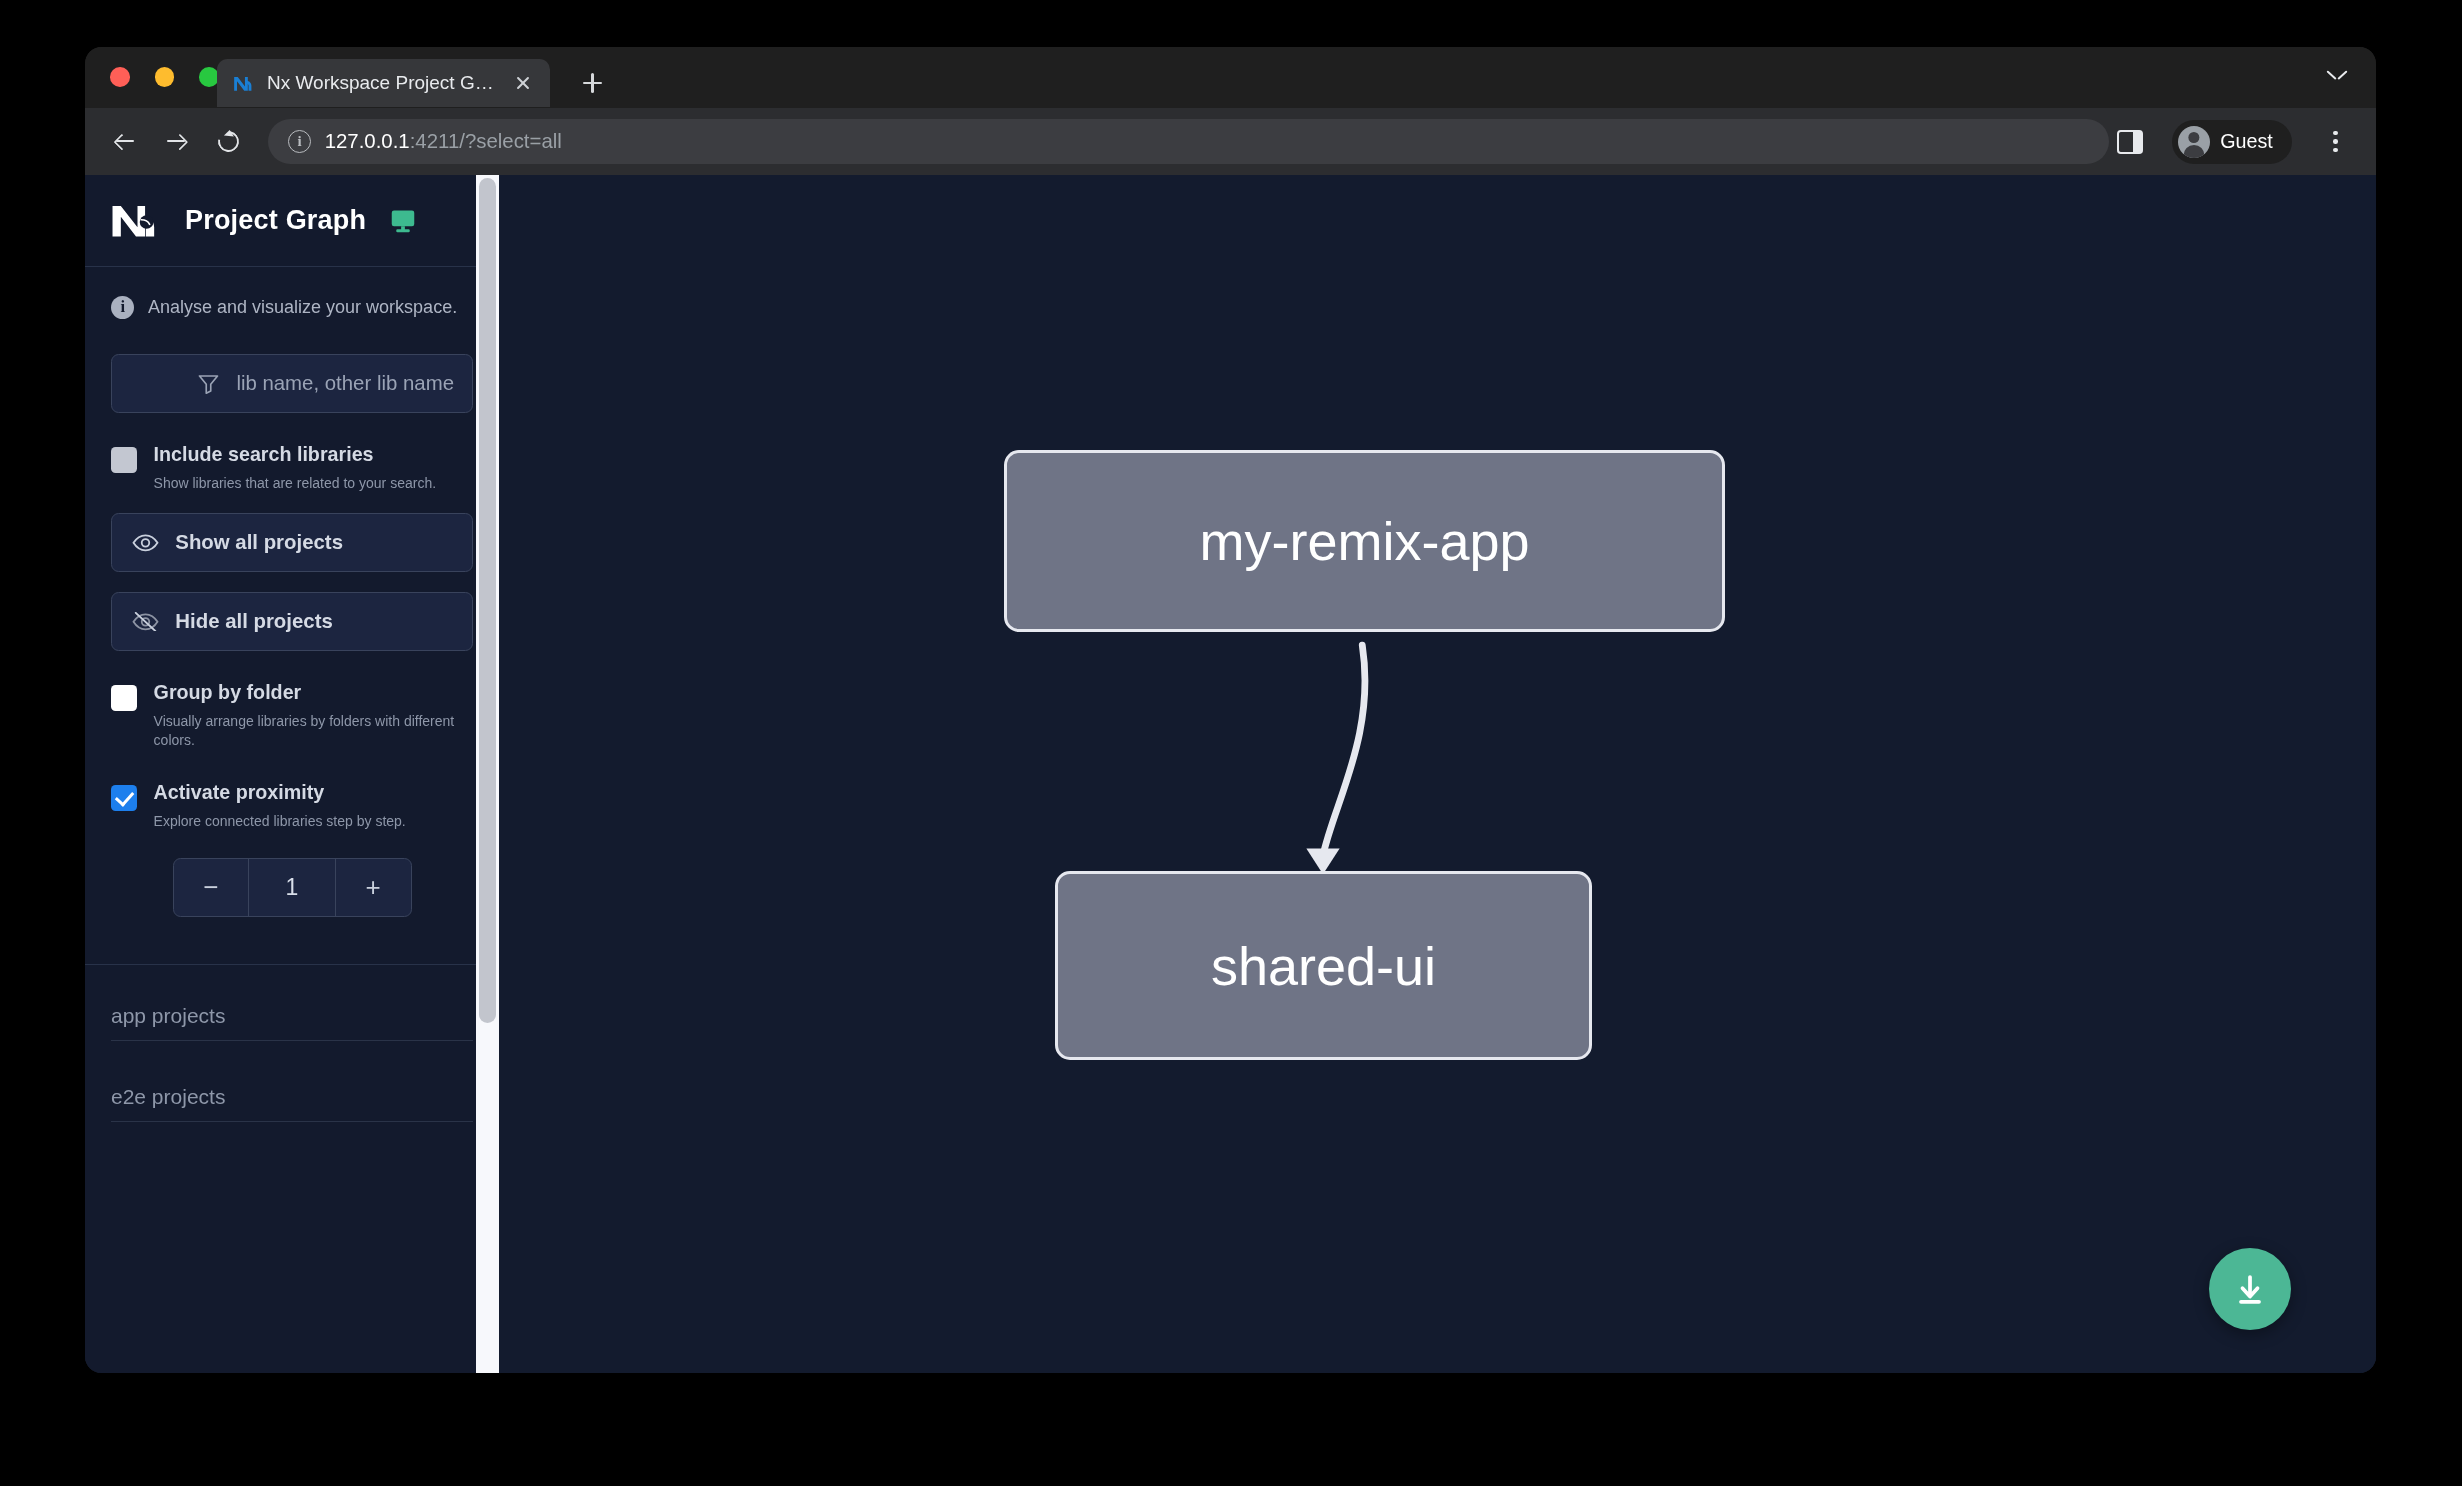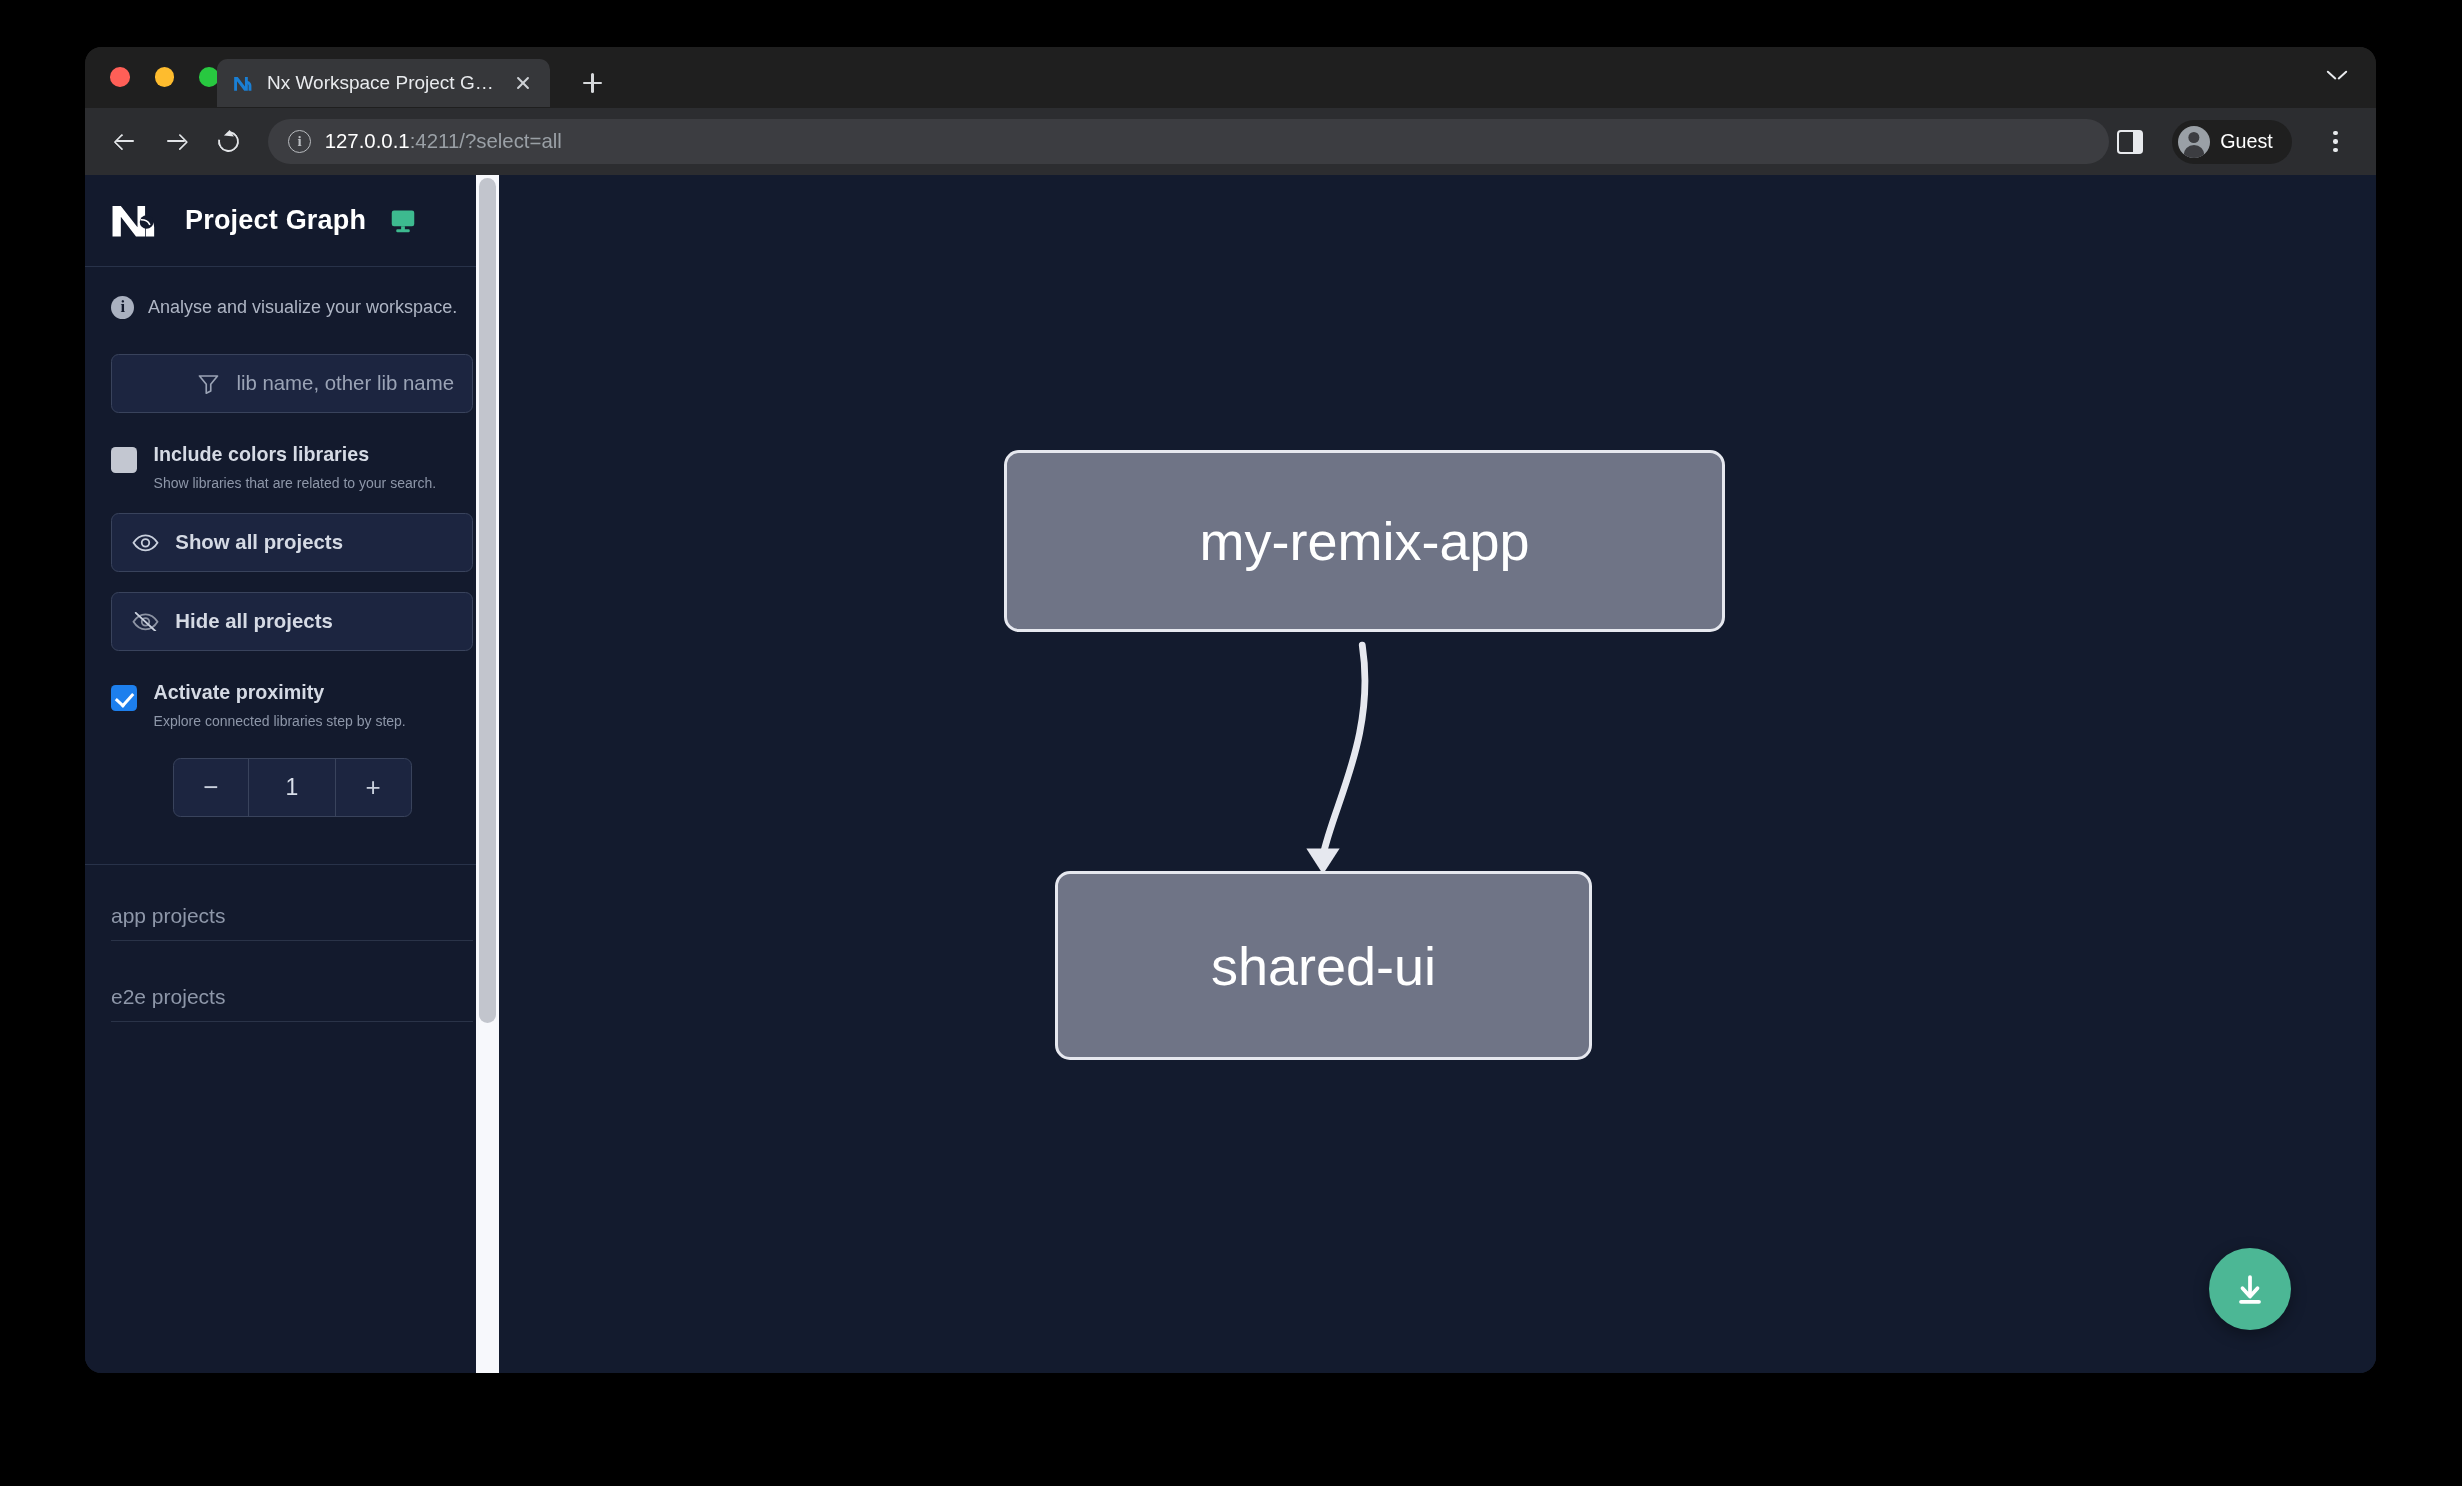--- a/index.html
+++ b/index.html
@@ -406,21 +406,21 @@
             <svg viewBox="0 0 30 28" width="23" height="21">
               <path d="M3 4h24l-9 11v9l-6 3v-12z" fill="none" stroke="#9aa3b5" stroke-width="2.2" stroke-linejoin="round"></path>
             </svg>
           </span>
           <span class="filter-ph">lib name, other lib name</span>
         </div>
 
         <div class="opt-row">
           <span class="cb cb-muted"></span>
           <span class="opt-body">
-            <span class="opt-title" style="display:block">Include colors libraries</span>
+            <span class="opt-title" style="display:block">Include search libraries</span>
             <span class="opt-desc" style="display:block">Show libraries that are related to your search.</span>
           </span>
         </div>
 
         <button class="pill-btn">
           <span class="eye">
             <svg viewBox="0 0 36 26" width="27" height="19.7">
               <path d="M2 13c5-8 11-10 16-10s11 2 16 10c-5 8-11 10-16 10S7 21 2 13z" fill="none" stroke="#c9d0dd" stroke-width="2.4"></path>
               <circle cx="18" cy="13" r="5" fill="none" stroke="#c9d0dd" stroke-width="2.4"></circle>
             </svg>
@@ -432,20 +432,27 @@
           <span class="eye-off">
             <svg viewBox="0 0 36 26" width="27" height="19.7">
               <path d="M2 13c5-8 11-10 16-10s11 2 16 10c-5 8-11 10-16 10S7 21 2 13z" fill="none" stroke="#8c93a3" stroke-width="2.4"></path>
               <circle cx="18" cy="13" r="5" fill="none" stroke="#8c93a3" stroke-width="2.4"></circle>
               <line x1="5" y1="1" x2="31" y2="25" stroke="#c9d0dd" stroke-width="2.6" stroke-linecap="round"></line>
             </svg>
           </span>
           <span>Hide all projects</span>
         </button>
 
+        <div class="opt-row">
+          <span class="cb cb-empty"></span>
+          <span class="opt-body">
+            <span class="opt-title" style="display:block">Group by folder</span>
+            <span class="opt-desc" style="display:block">Visually arrange libraries by folders with different colors.</span>
+          </span>
+        </div>
 
         <div class="opt-row">
           <span class="cb cb-checked"></span>
           <span class="opt-body">
             <span class="opt-title" style="display:block">Activate proximity</span>
             <span class="opt-desc" style="display:block">Explore connected libraries step by step.</span>
           </span>
         </div>
 
         <div class="stepper">

